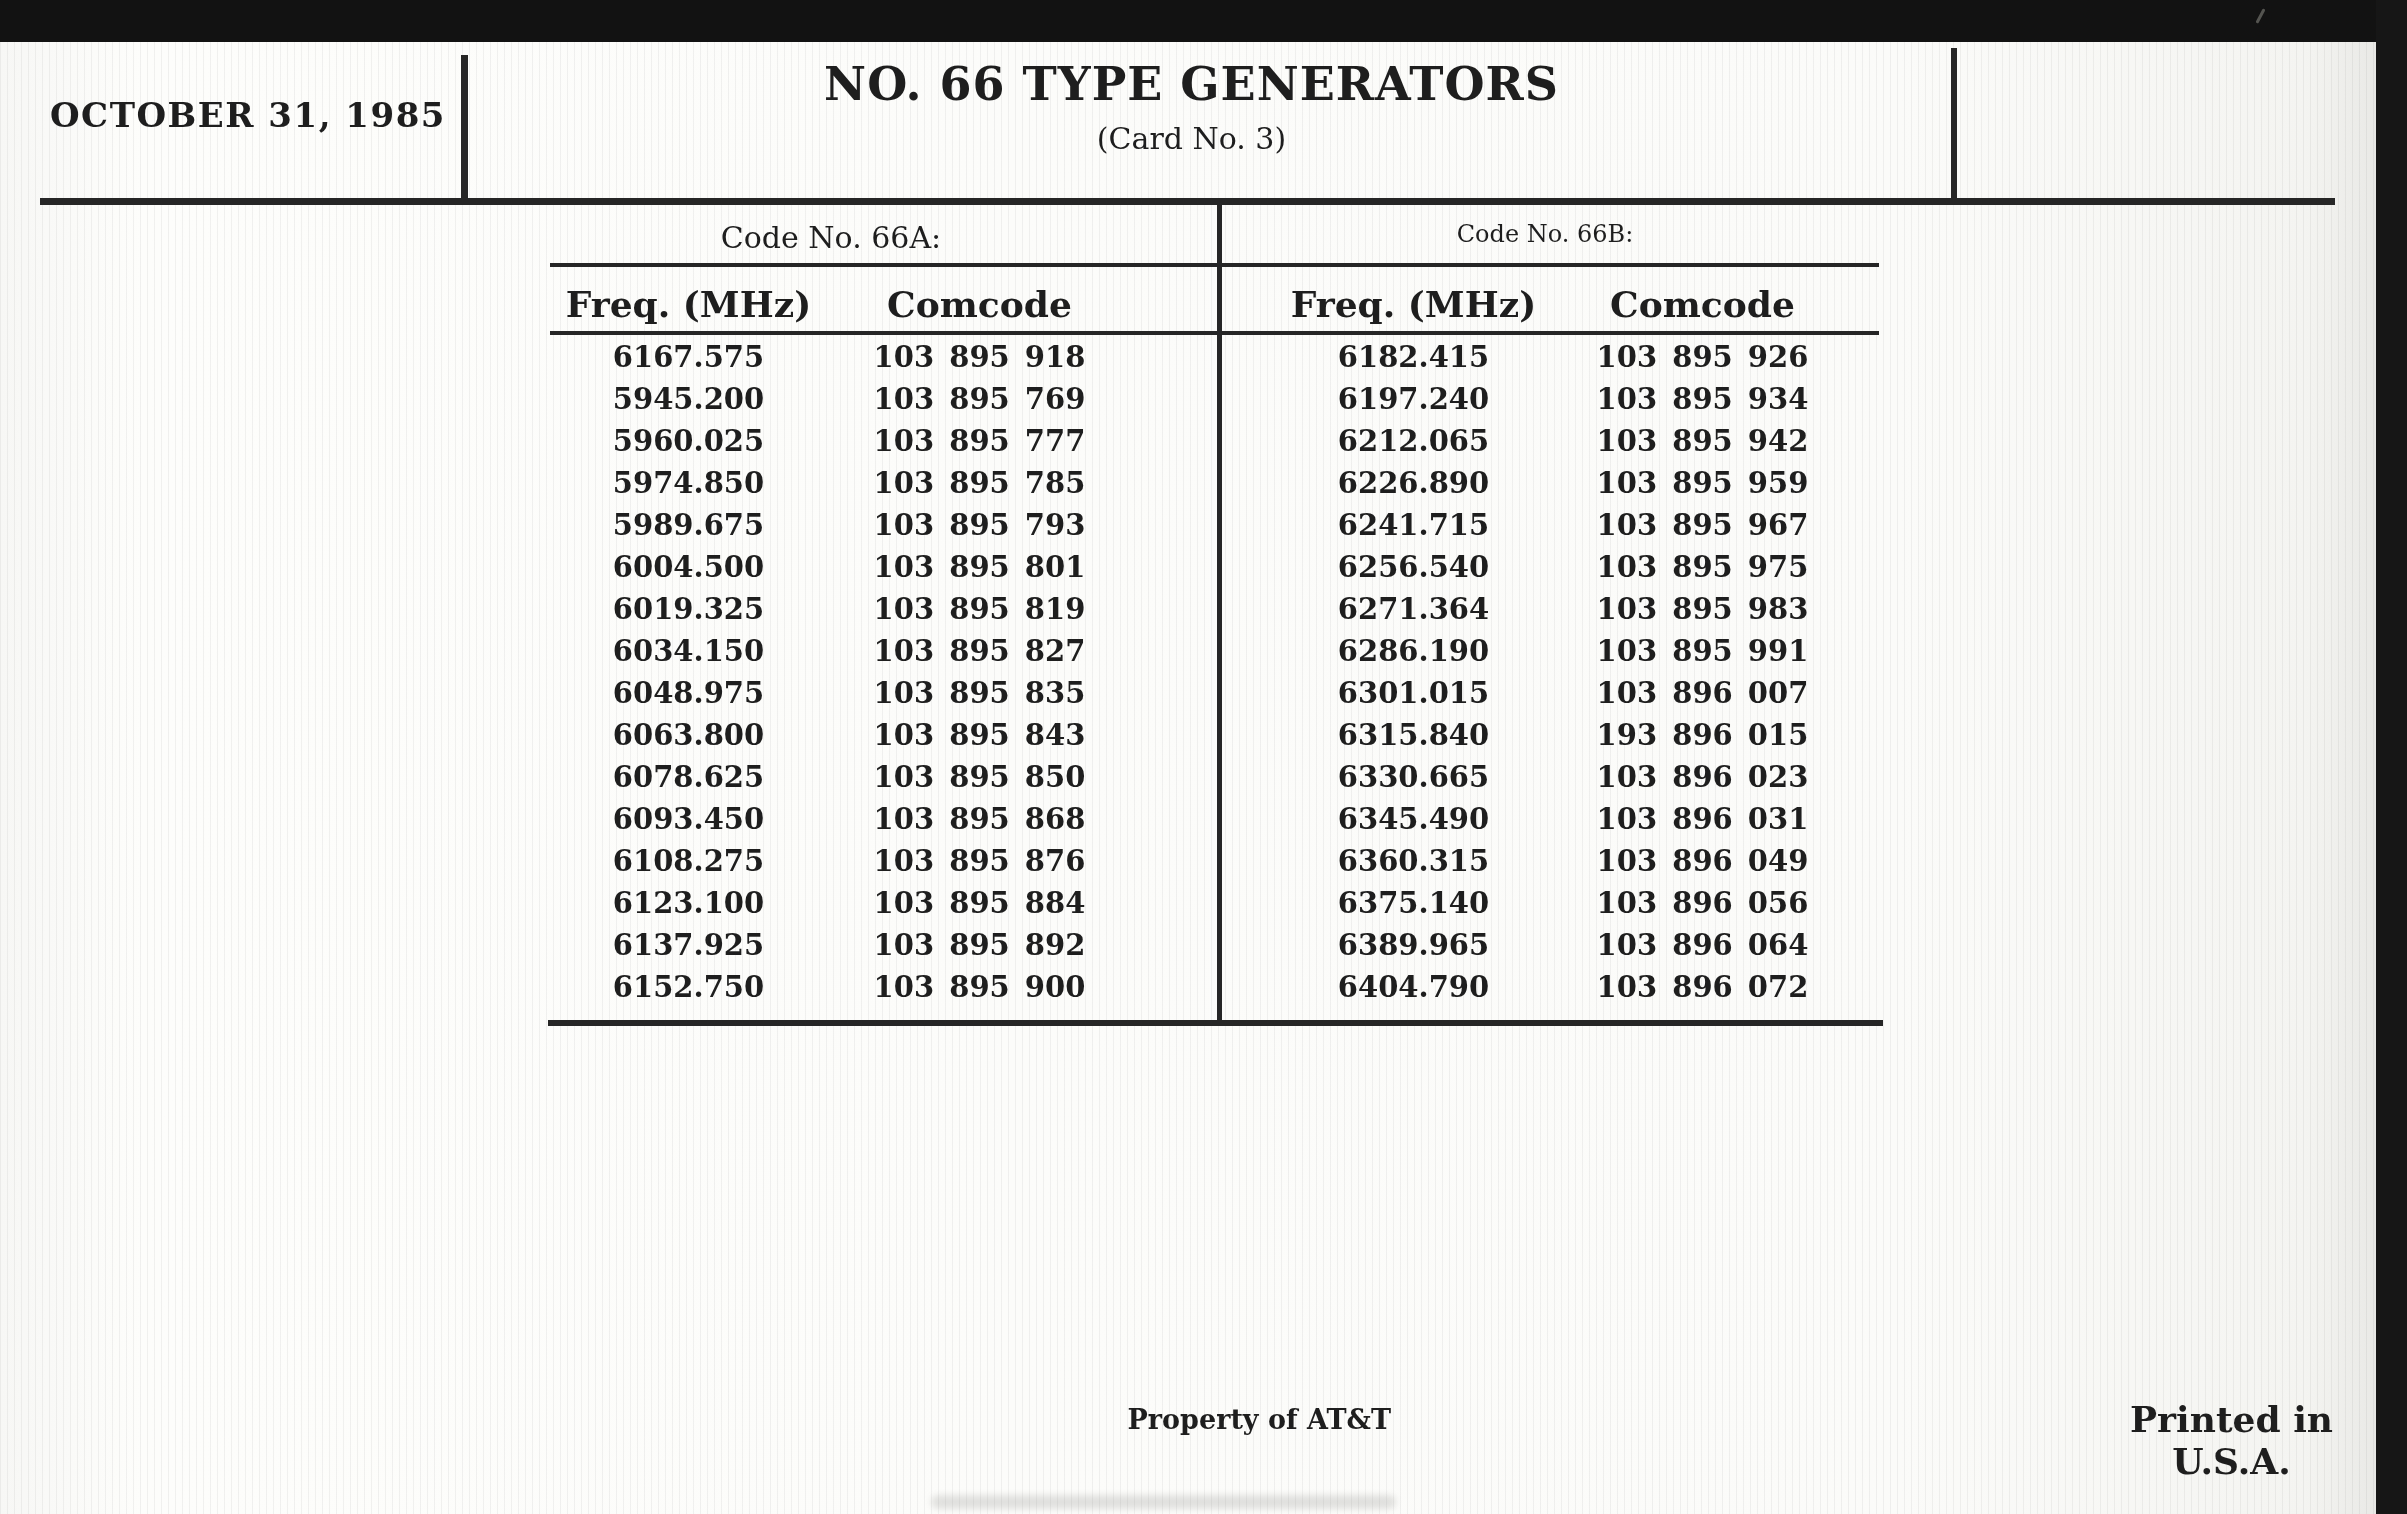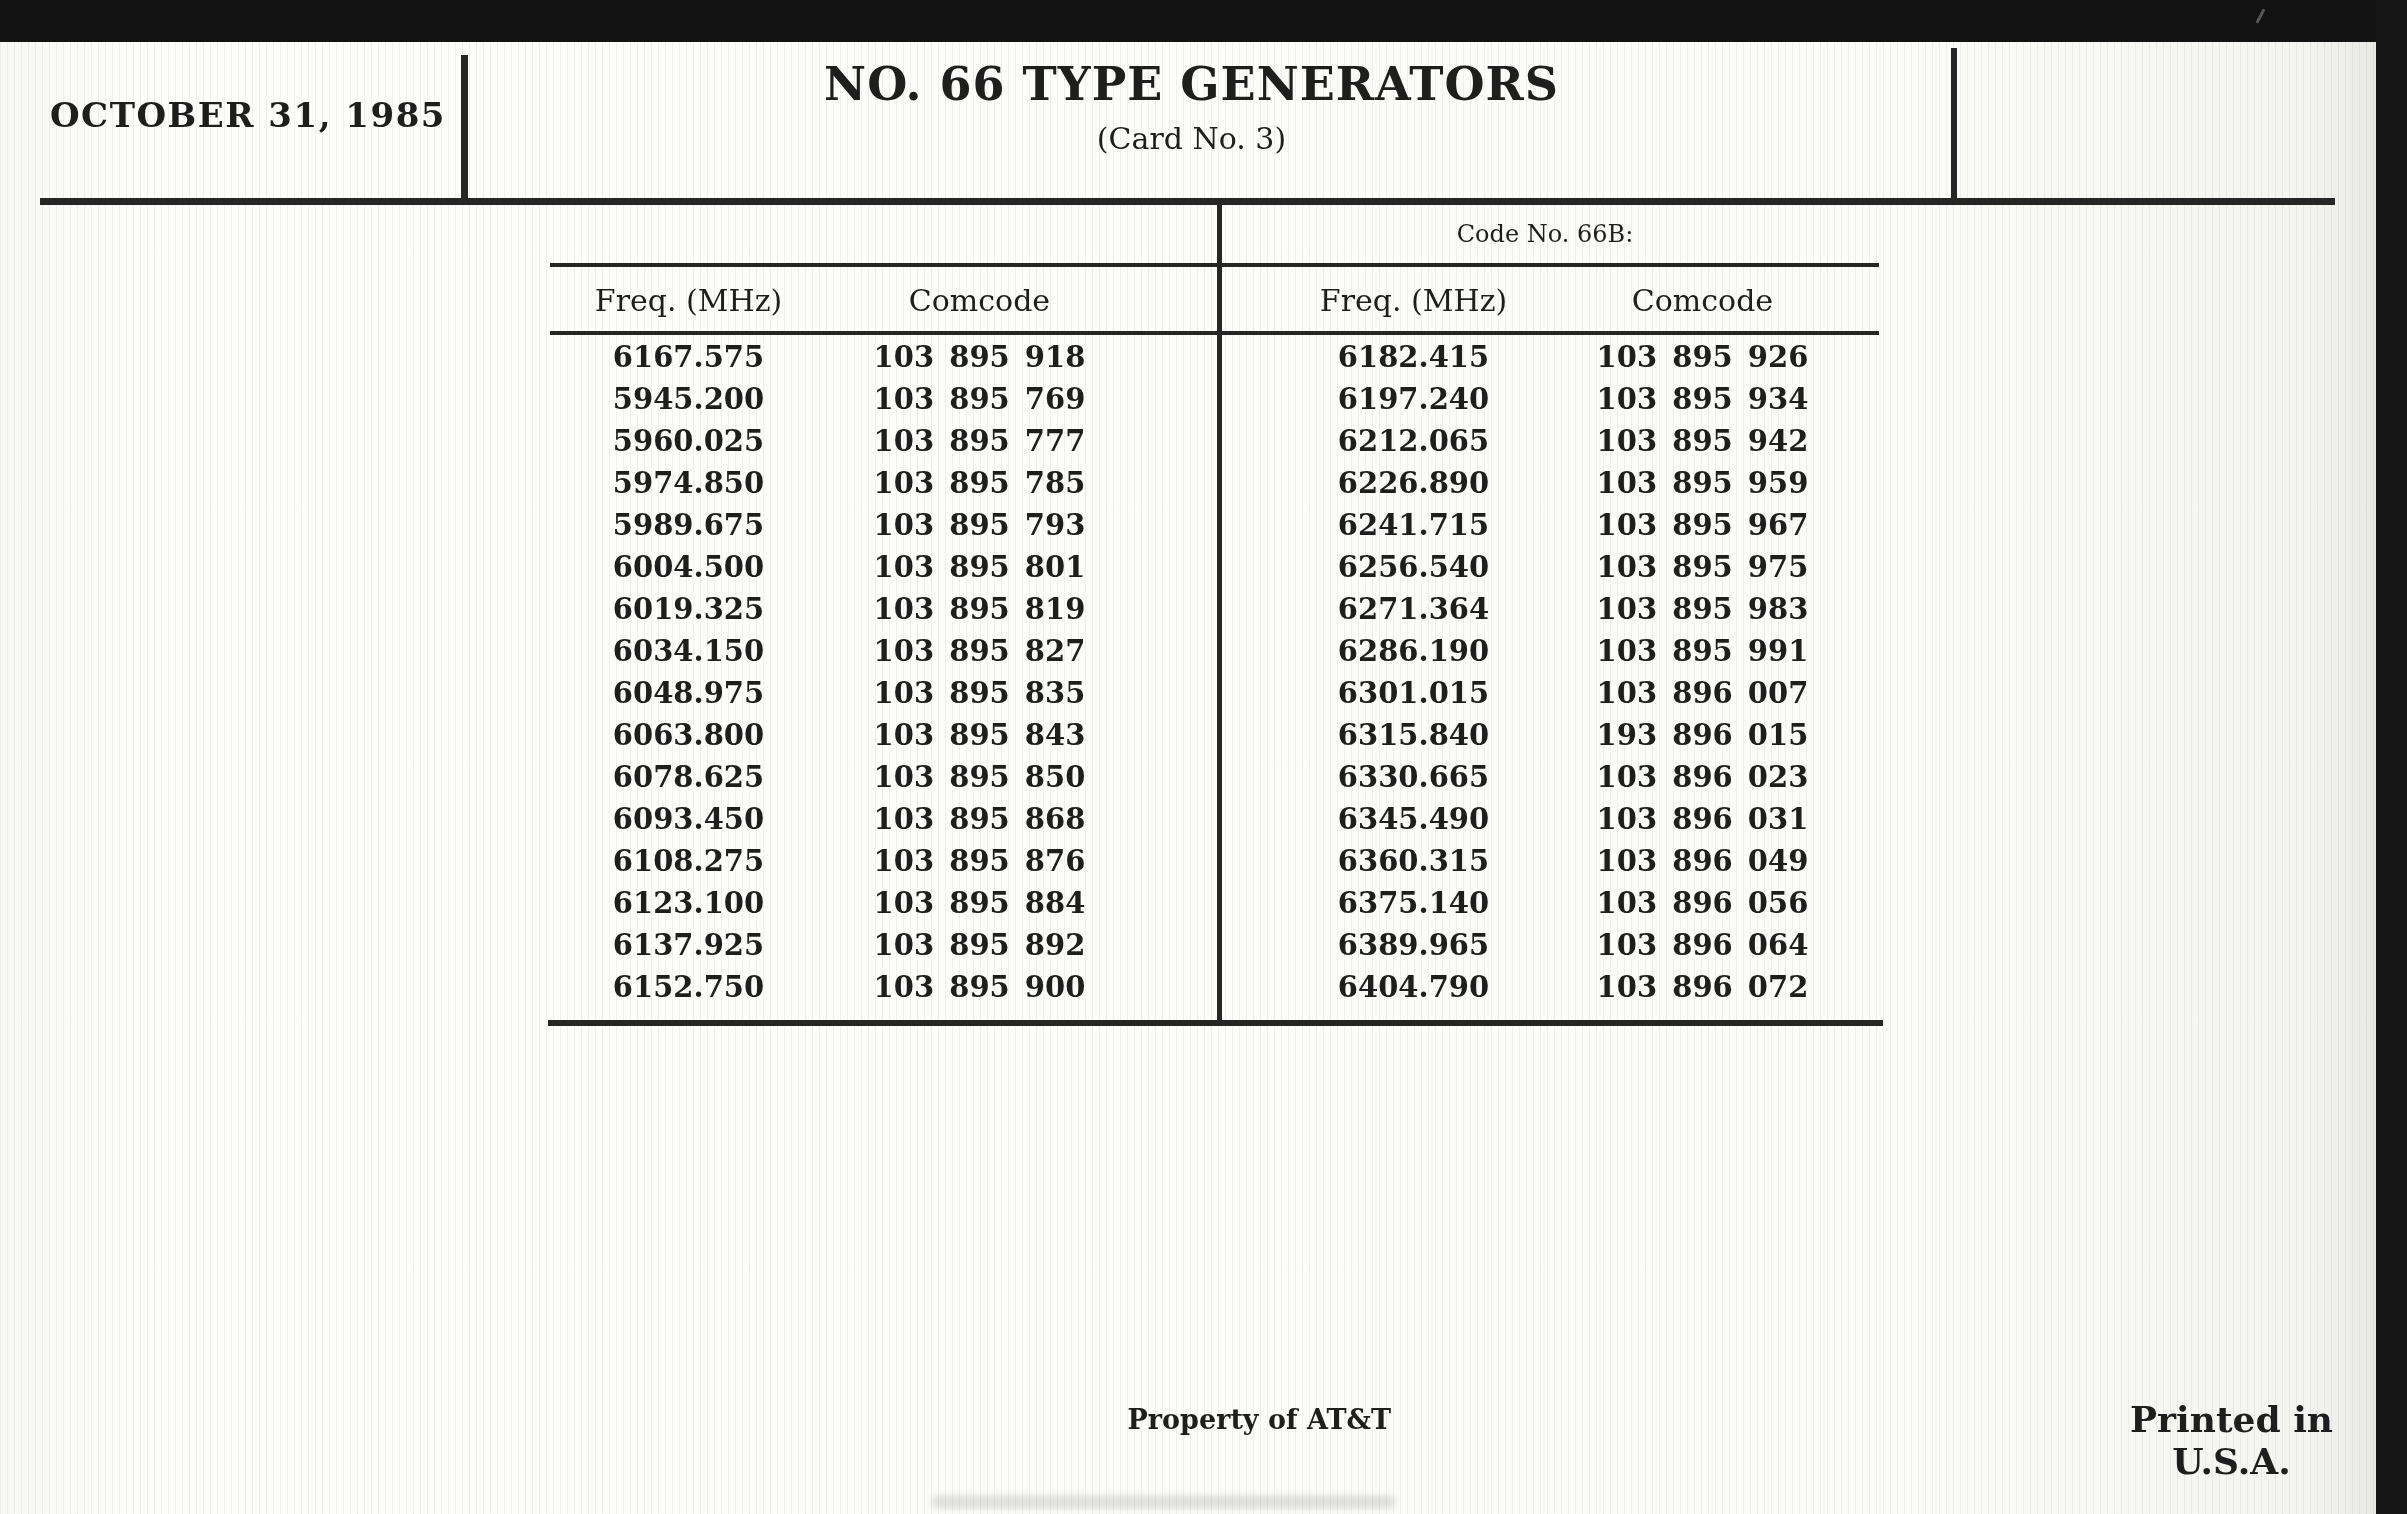--- a/index.html
+++ b/index.html
@@ -34,21 +34,21 @@
   .vdiv-left{left:461px;top:55px;width:7px;height:149px;}
   .vdiv-right{left:1951px;top:48px;width:6px;height:156px;}
 
   .code-a{left:550px;top:220px;width:562px;font-size:30px;font-weight:400;}
   .code-b{left:1223px;top:220px;width:644px;font-size:24px;font-weight:400;}
   .rule-1{left:550px;top:263px;width:1329px;height:4px;}
   .rule-2{left:550px;top:331px;width:1329px;height:4px;}
   .rule-bottom{left:548px;top:1020px;width:1335px;height:6px;}
   .vdiv-center{left:1217px;top:203px;width:5px;height:823px;}
 
-  .colhead{top:283px;font-size:30px;font-weight:400;}
+  .colhead{top:283px;font-size:36px;font-weight:700;}
   .ch-freq-a{left:550px;width:277px;}
   .ch-com-a{left:831px;width:297px;}
   .ch-freq-b{left:1275px;width:277px;}
   .ch-com-b{left:1554px;width:297px;}
 
   .datacol{top:336px;height:665px;font-size:29px;font-weight:700;}
   .dc-freq-a{left:550px;width:277px;}
   .dc-com-a{left:831px;width:297px;word-spacing:5px;}
   .dc-freq-b{left:1275px;width:277px;}
   .dc-com-b{left:1554px;width:297px;word-spacing:5px;}
@@ -70,20 +70,21 @@
   <div class="paper"></div>
 
   <div class="abs ink date">OCTOBER 31, 1985</div>
   <div class="abs ink title ctr">NO. 66 TYPE GENERATORS</div>
   <div class="abs ink subtitle ctr">(Card No. 3)</div>
 
   <div class="abs vrule vdiv-left"></div>
   <div class="abs vrule vdiv-right"></div>
   <div class="abs hrule rule-header"></div>
 
+  <div class="abs ink code-a ctr">Code No. 66A:</div>
   <div class="abs ink code-b ctr">Code No. 66B:</div>
 
   <div class="abs hrule rule-1"></div>
 
   <div class="abs ink colhead ch-freq-a ctr">Freq. (MHz)</div>
   <div class="abs ink colhead ch-com-a ctr">Comcode</div>
   <div class="abs ink colhead ch-freq-b ctr">Freq. (MHz)</div>
   <div class="abs ink colhead ch-com-b ctr">Comcode</div>
 
   <div class="abs hrule rule-2"></div>

